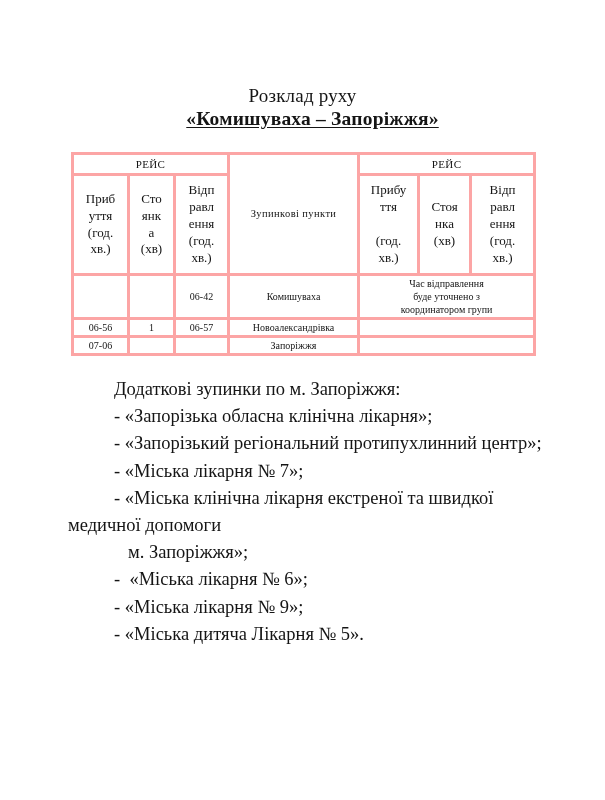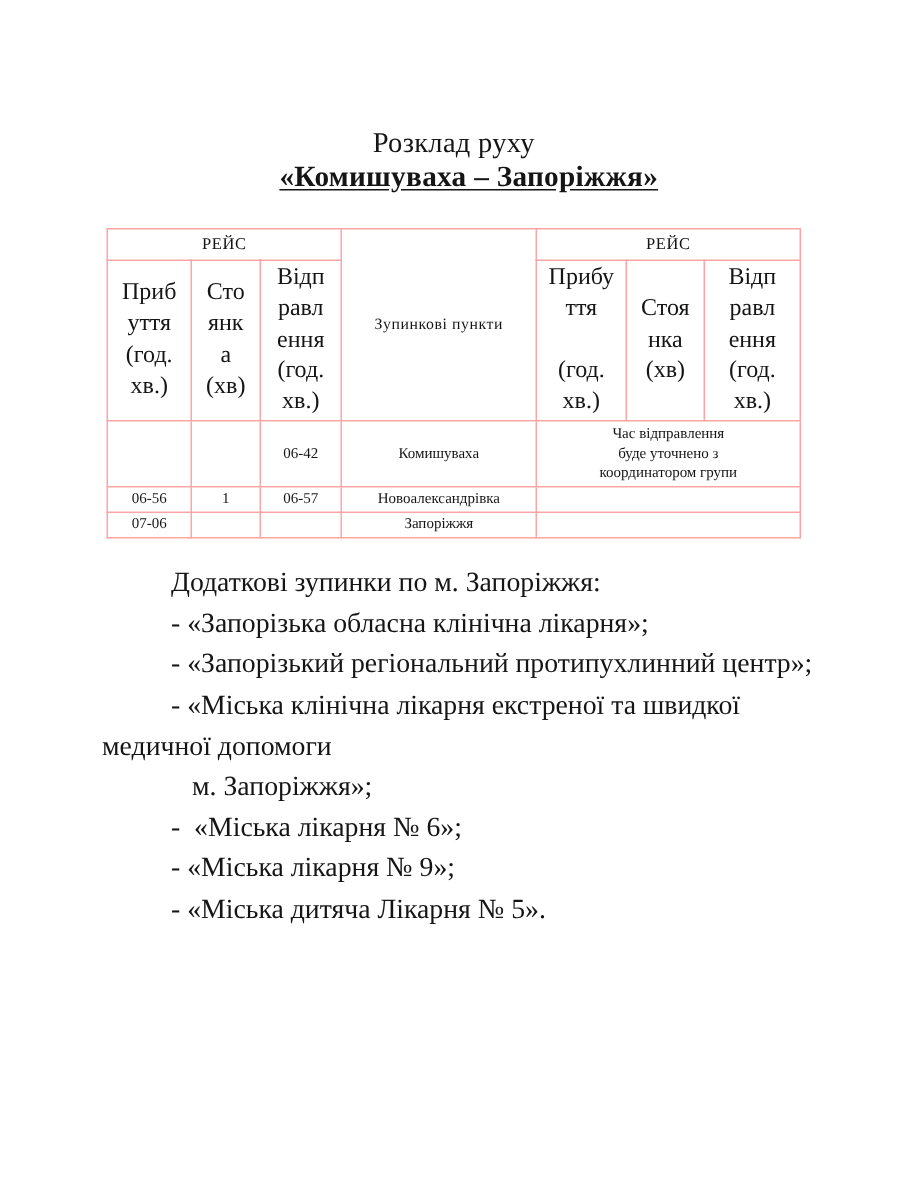--- a/index.html
+++ b/index.html
@@ -43,21 +43,21 @@
     position: absolute;
     left: 71px;
     top: 152px;
     width: 462px;
     border-collapse: collapse;
     table-layout: fixed;
     font-size: 10.5px;
   }
   .schedule-table td,
   .schedule-table th {
-    border: 1px solid #fca5a5;
+    border: 3px solid #fca5a5;
     text-align: center;
     vertical-align: middle;
     font-weight: normal;
     padding: 1px 2px;
     line-height: 1.30;
   }
   .col-arr-l   { width: 56px; }
   .col-stop-l  { width: 46px; }
   .col-dep-l   { width: 54px; }
   .col-points  { width: 130px; }
@@ -65,21 +65,21 @@
   .col-stop-r  { width: 52px; }
   .col-dep-r   { width: 64px; }
 
   .group-head {
     height: 21px;
     font-size: 11px;
     letter-spacing: 0.4px;
   }
   .sub-head {
     height: 100px;
-    font-size: 16px;
+    font-size: 13px;
     font-family: Liberation Serif, serif;
   }
   .sub-head .stack {
     display: block;
     white-space: pre-line;
   }
   .points-head {
     font-size: 10.5px;
     vertical-align: top;
     padding-top: 3px;
@@ -200,18 +200,19 @@
       <td class="cell-point">Запоріжжя</td>
       <td colspan="3"></td>
     </tr>
   </tbody>
 </table>
 
 <div class="body-text">
   <p class="para-indent">Додаткові зупинки по м. Запоріжжя:</p>
   <p class="para-indent">- «Запорізька обласна клінічна лікарня»;</p>
   <p class="para-hang">- «Запорізький регіональний протипухлинний центр»;</p>
+  <p class="para-indent">- «Міська лікарня № 7»;</p>
   <p class="para-indent"><span>- «Міська клінічна лікарня екстреної та швидкої медичної допомоги</span></p>
   <p><span></span><span style="margin-left:60px">м. Запоріжжя»;</span></p>
   <p class="para-indent">-  «Міська лікарня № 6»;</p>
   <p class="para-indent">- «Міська лікарня № 9»;</p>
   <p class="para-indent">- «Міська дитяча Лікарня № 5».</p>
 </div>
 
 </body></html>

